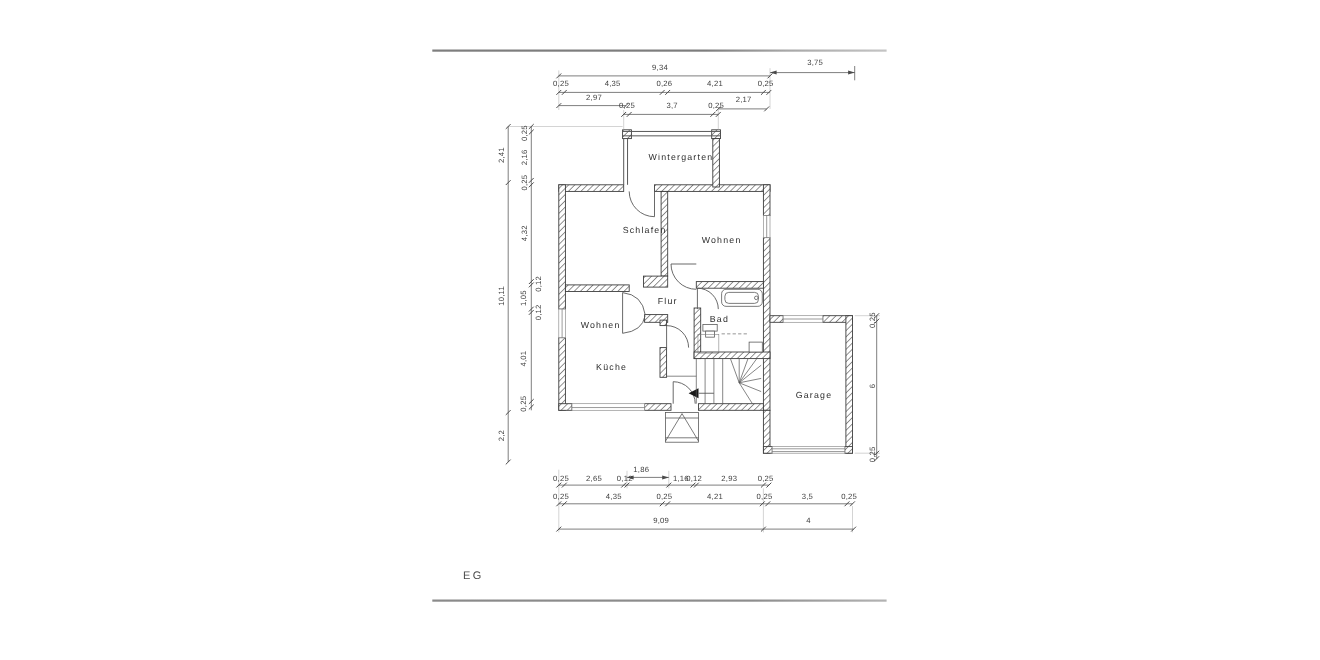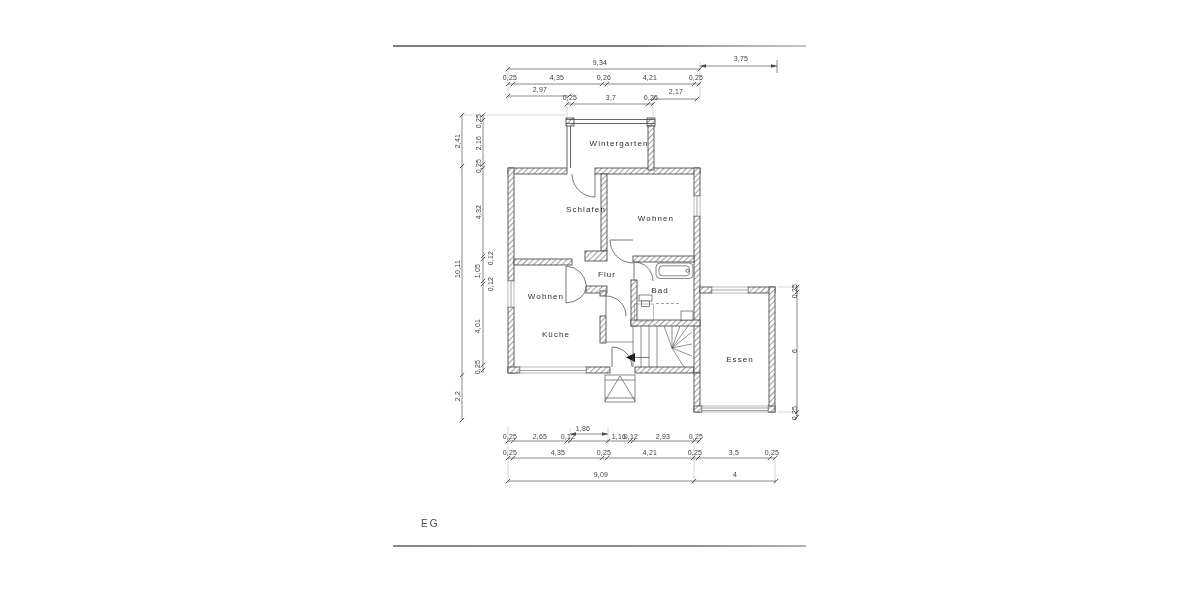--- a/index.html
+++ b/index.html
@@ -251,23 +251,23 @@
       </g>
     </g>
   </svg>
 
   <div id="labels-layer">
       <span class="room-label" style="left: 619px; top: 143px;">Wintergarten</span>
       <span class="room-label" style="left: 562px; top: 209px; margin-left: 24px;">Schlafen</span>
       <span class="room-label" style="left: 656px; top: 218px;">Wohnen</span>
       <span class="room-label" style="left: 607px; top: 274px;">Flur</span>
       <span class="room-label" style="left: 546px; top: 296px;">Wohnen</span>
-      <span class="room-label" style="left: 654px; top: 290px; padding-left: 12px;">Bad</span>
+      <span class="room-label" style="left: 654px; top: 290px;">Bad</span>
       <span class="room-label" style="left: 556px; top: 334px;">Küche</span>
-      <span class="room-label" style="left: 740px; top: 359px;">Essen</span>
+      <span class="room-label" style="left: 740px; top: 359px;">Garage</span>
       <span class="dim-label" style="left: 600px; top: 62px;">9,34</span>
       <span class="dim-label" style="left: 741px; top: 58px;">3,75</span>
       <span class="dim-label" style="left: 510px; top: 77px;">0,25</span>
       <span class="dim-label" style="left: 557px; top: 77px;">4,35</span>
       <span class="dim-label" style="left: 604px; top: 77px;">0,26</span>
       <span class="dim-label" style="left: 650px; top: 77px;">4,21</span>
       <span class="dim-label" style="left: 696px; top: 77px;">0,25</span>
       <span class="dim-label" style="left: 540px; top: 89px;">2,97</span>
       <span class="dim-label" style="left: 676px; top: 91px;">2,17</span>
       <span class="dim-label" style="left: 570px; top: 97px;">0,25</span>

